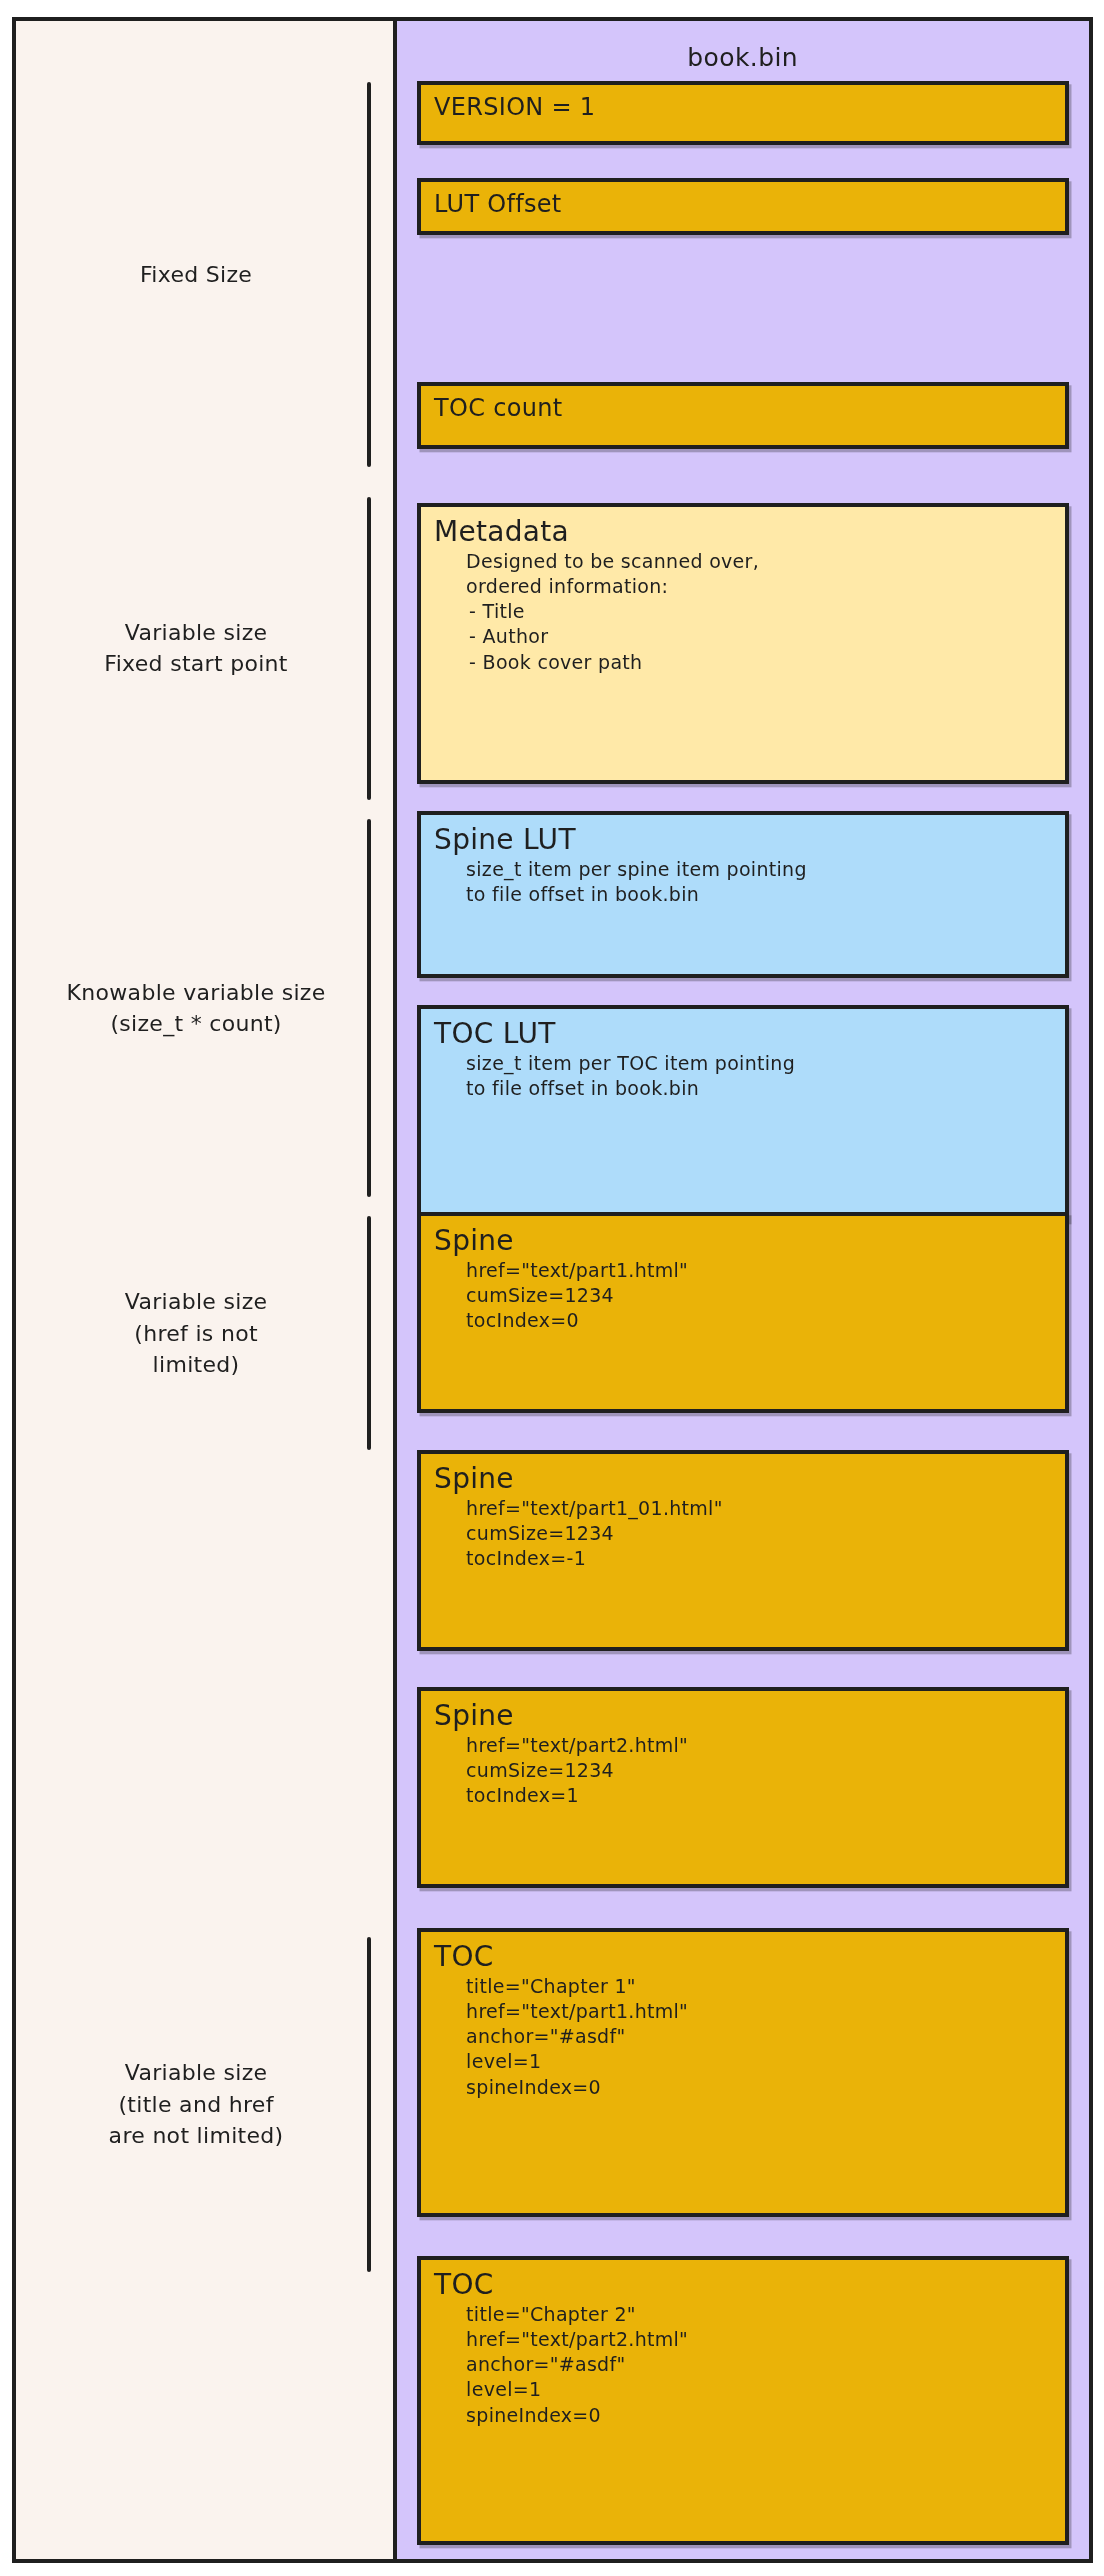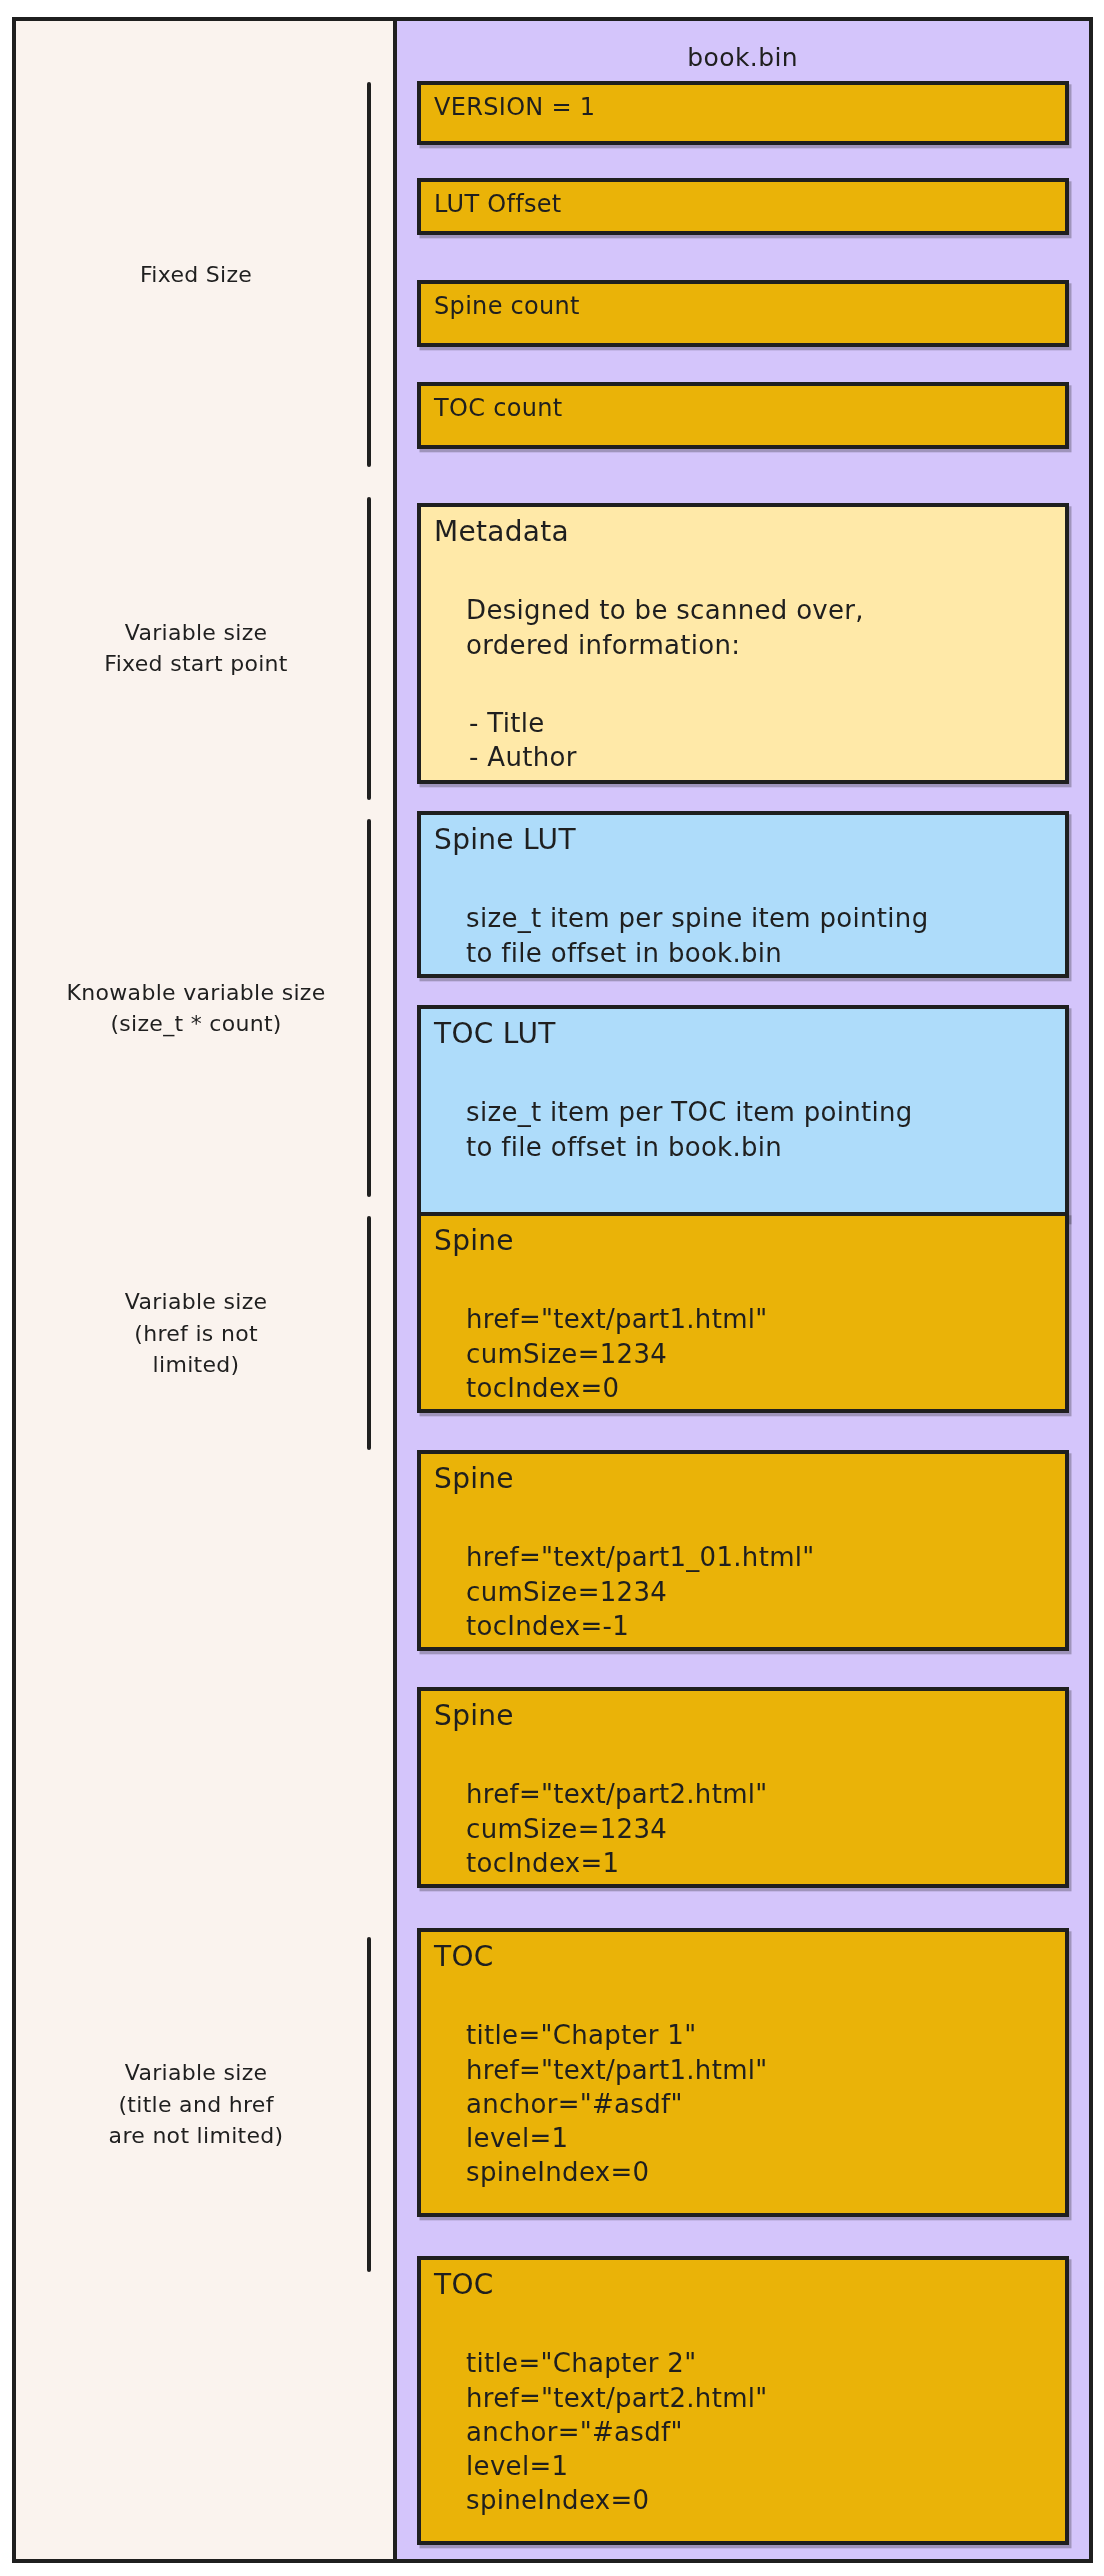--- a/index.html
+++ b/index.html
@@ -119,26 +119,25 @@
   .block.green  { background: #eab308; }
   .block.yellow { background: #ffe9a8; }
   .block.blue   { background: #aedcfa; }
 
   .block .head {
     font-size: 28px;
     line-height: 1.22;
     letter-spacing: 0.3px;
   }
   .block .body {
-    font-size: 26px;
+    font-size: 19px;
     line-height: 1.32;
     letter-spacing: 0.3px;
     padding-left: 32px;
     white-space: pre-line;
-    margin-top: 44px;
   }
   .block .sublist {
     padding-left: 35px;
     white-space: pre-line;
   }
   .block .single {
     font-size: 24px;
     line-height: 1.2;
     letter-spacing: 0.3px;
   }
@@ -191,23 +190,20 @@
       <div class="blocks">
 
         <div class="block green" style="top:60px;height:64px;">
           <div class="single">VERSION = 1</div>
         </div>
 
         <div class="block green" style="top:157px;height:57px;">
           <div class="single">LUT Offset</div>
         </div>
 
-        <div class="block green" style="top:259px;height:67px;">
-          <div class="single">Spine count</div>
-        </div>
 
         <div class="block green" style="top:361px;height:67px;">
           <div class="single">TOC count</div>
         </div>
 
         <div class="block yellow" style="top:482px;height:281px;">
           <div class="head">Metadata</div>
           <div class="body">Designed to be scanned over,
 ordered information:</div>
           <div class="body sublist">- Title

